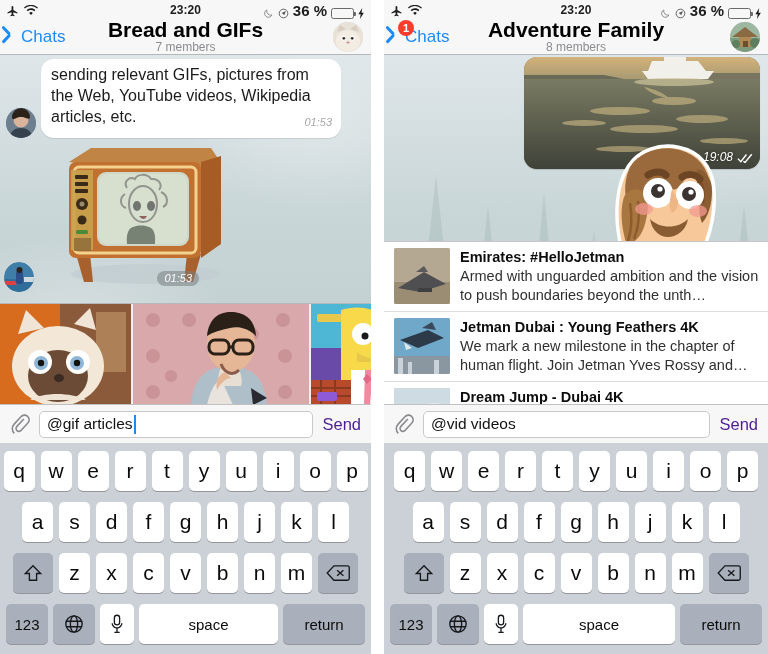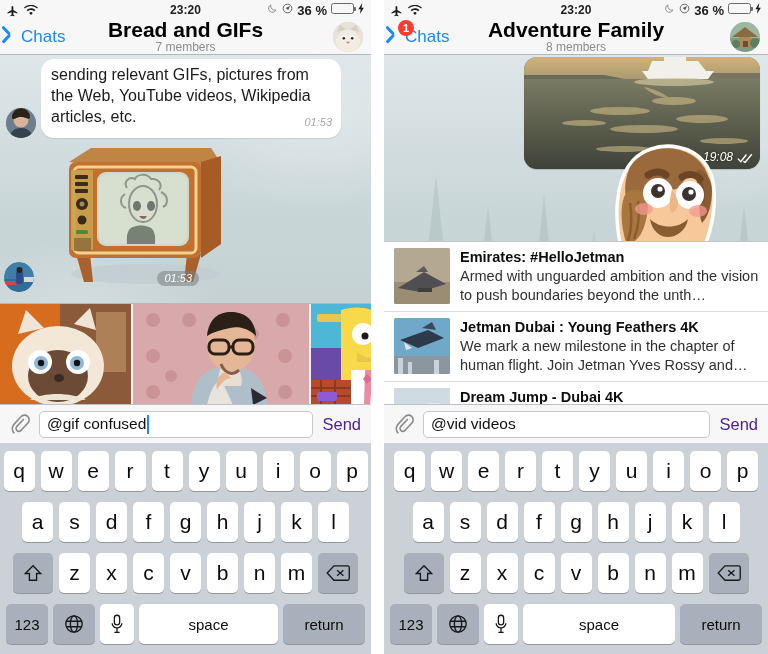--- a/index.html
+++ b/index.html
@@ -30,22 +30,22 @@
     padding: 0 6px;
     font-size: 12px; font-weight: bold; color: #1c1c1c;
     position: relative;
   }
   .sb-left { display: flex; align-items: center; gap: 5px; }
   .sb-center {
     position: absolute; left: 0; right: 0; text-align: center;
     font-size: 12px; font-weight: bold; letter-spacing: 0.1px;
   }
   .sb-right {
-    margin-left: auto; display: flex; align-items: flex-start; gap: 4px;
-    position: relative; z-index: 2; font-size: 13px; font-weight: bold;
+    margin-left: auto; display: flex; align-items: flex-end; gap: 4px;
+    position: relative; z-index: 2; font-size: 15px; font-weight: bold;
   }
   .ic { display: inline-block; line-height: 0; }
   .battery {
     width: 23px; height: 11px; border: 1px solid #6a6a6a; border-radius: 2.5px;
     position: relative; padding: 1px; display:inline-block;
   }
   .battery::after {
     content: ""; position: absolute; right: -3px; top: 3px;
     width: 2px; height: 4px; background: #6a6a6a; border-radius: 0 1px 1px 0;
   }
@@ -416,21 +416,21 @@
       </div>
     </div>
 
     <div class="inputbar">
       <span class="clip">
         <svg width="20" height="22" viewBox="0 0 20 24">
             <path fill="none" stroke="#8a8a8e" stroke-width="1.7" d="M14.2 6.5 6.6 14.6c-1.3 1.4-1.2 3.4.1 4.6 1.3 1.2 3.4 1.1 4.6-.3l7.3-7.9c2-2.2 1.8-5.5-.3-7.4-2.1-1.9-5.4-1.7-7.3.5L3.4 12.4c-2.6 2.9-2.4 7.3.4 9.8"></path>
           </svg>
       </span>
       <div class="textfield">
-        <span>@gif confused</span>
+        <span>@gif articles</span>
           <span class="caret"></span>
       </div>
       <span class="send">Send</span>
     </div>
 
     <div class="keyboard">
       <div class="krow r1">
         <div class="key">q</div>
         <div class="key">w</div>
         <div class="key">e</div>

